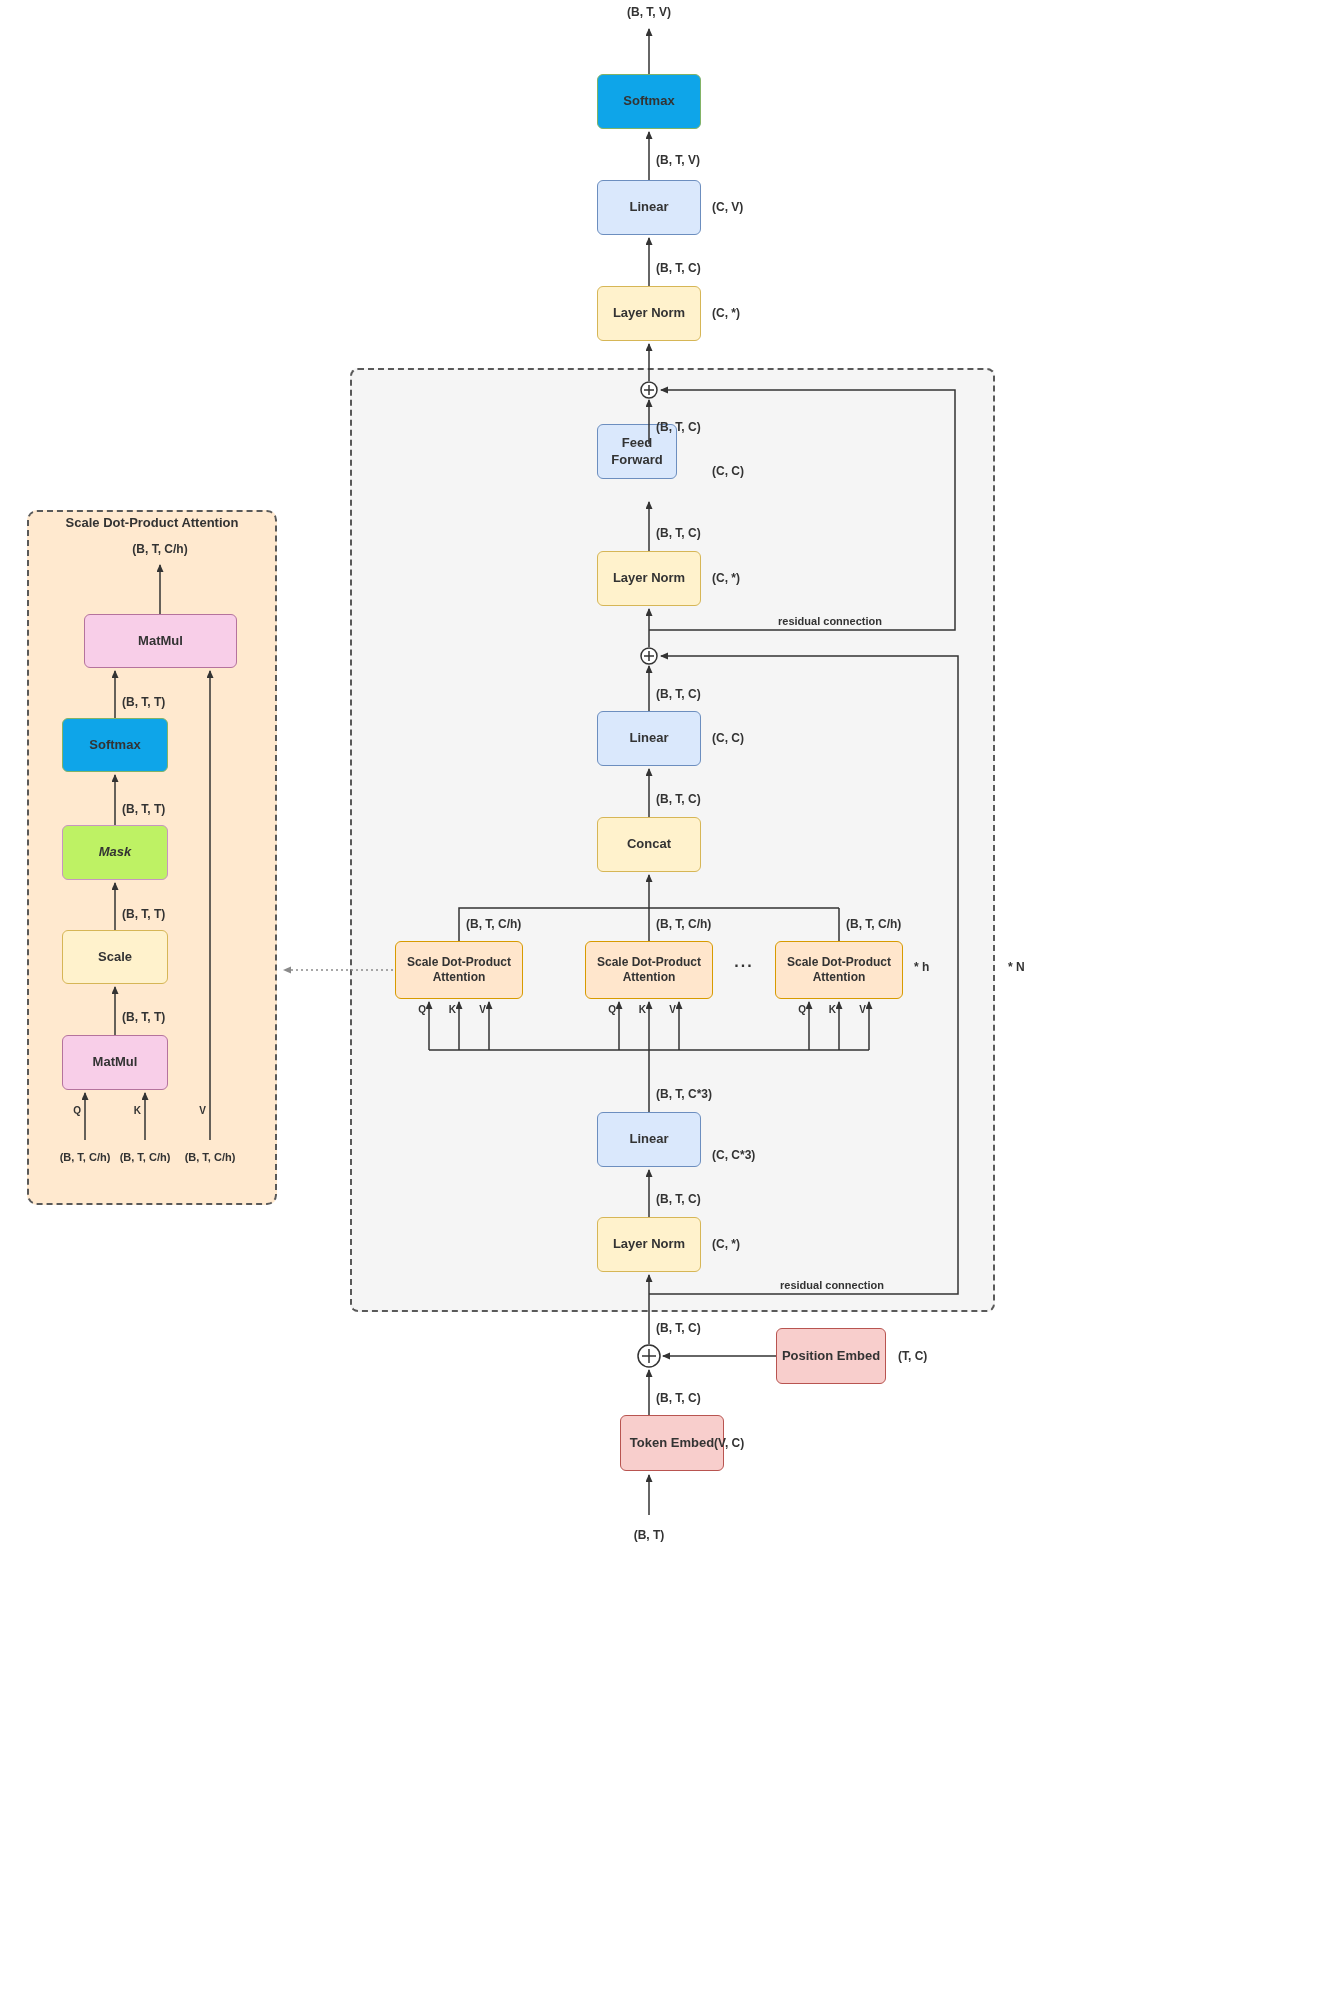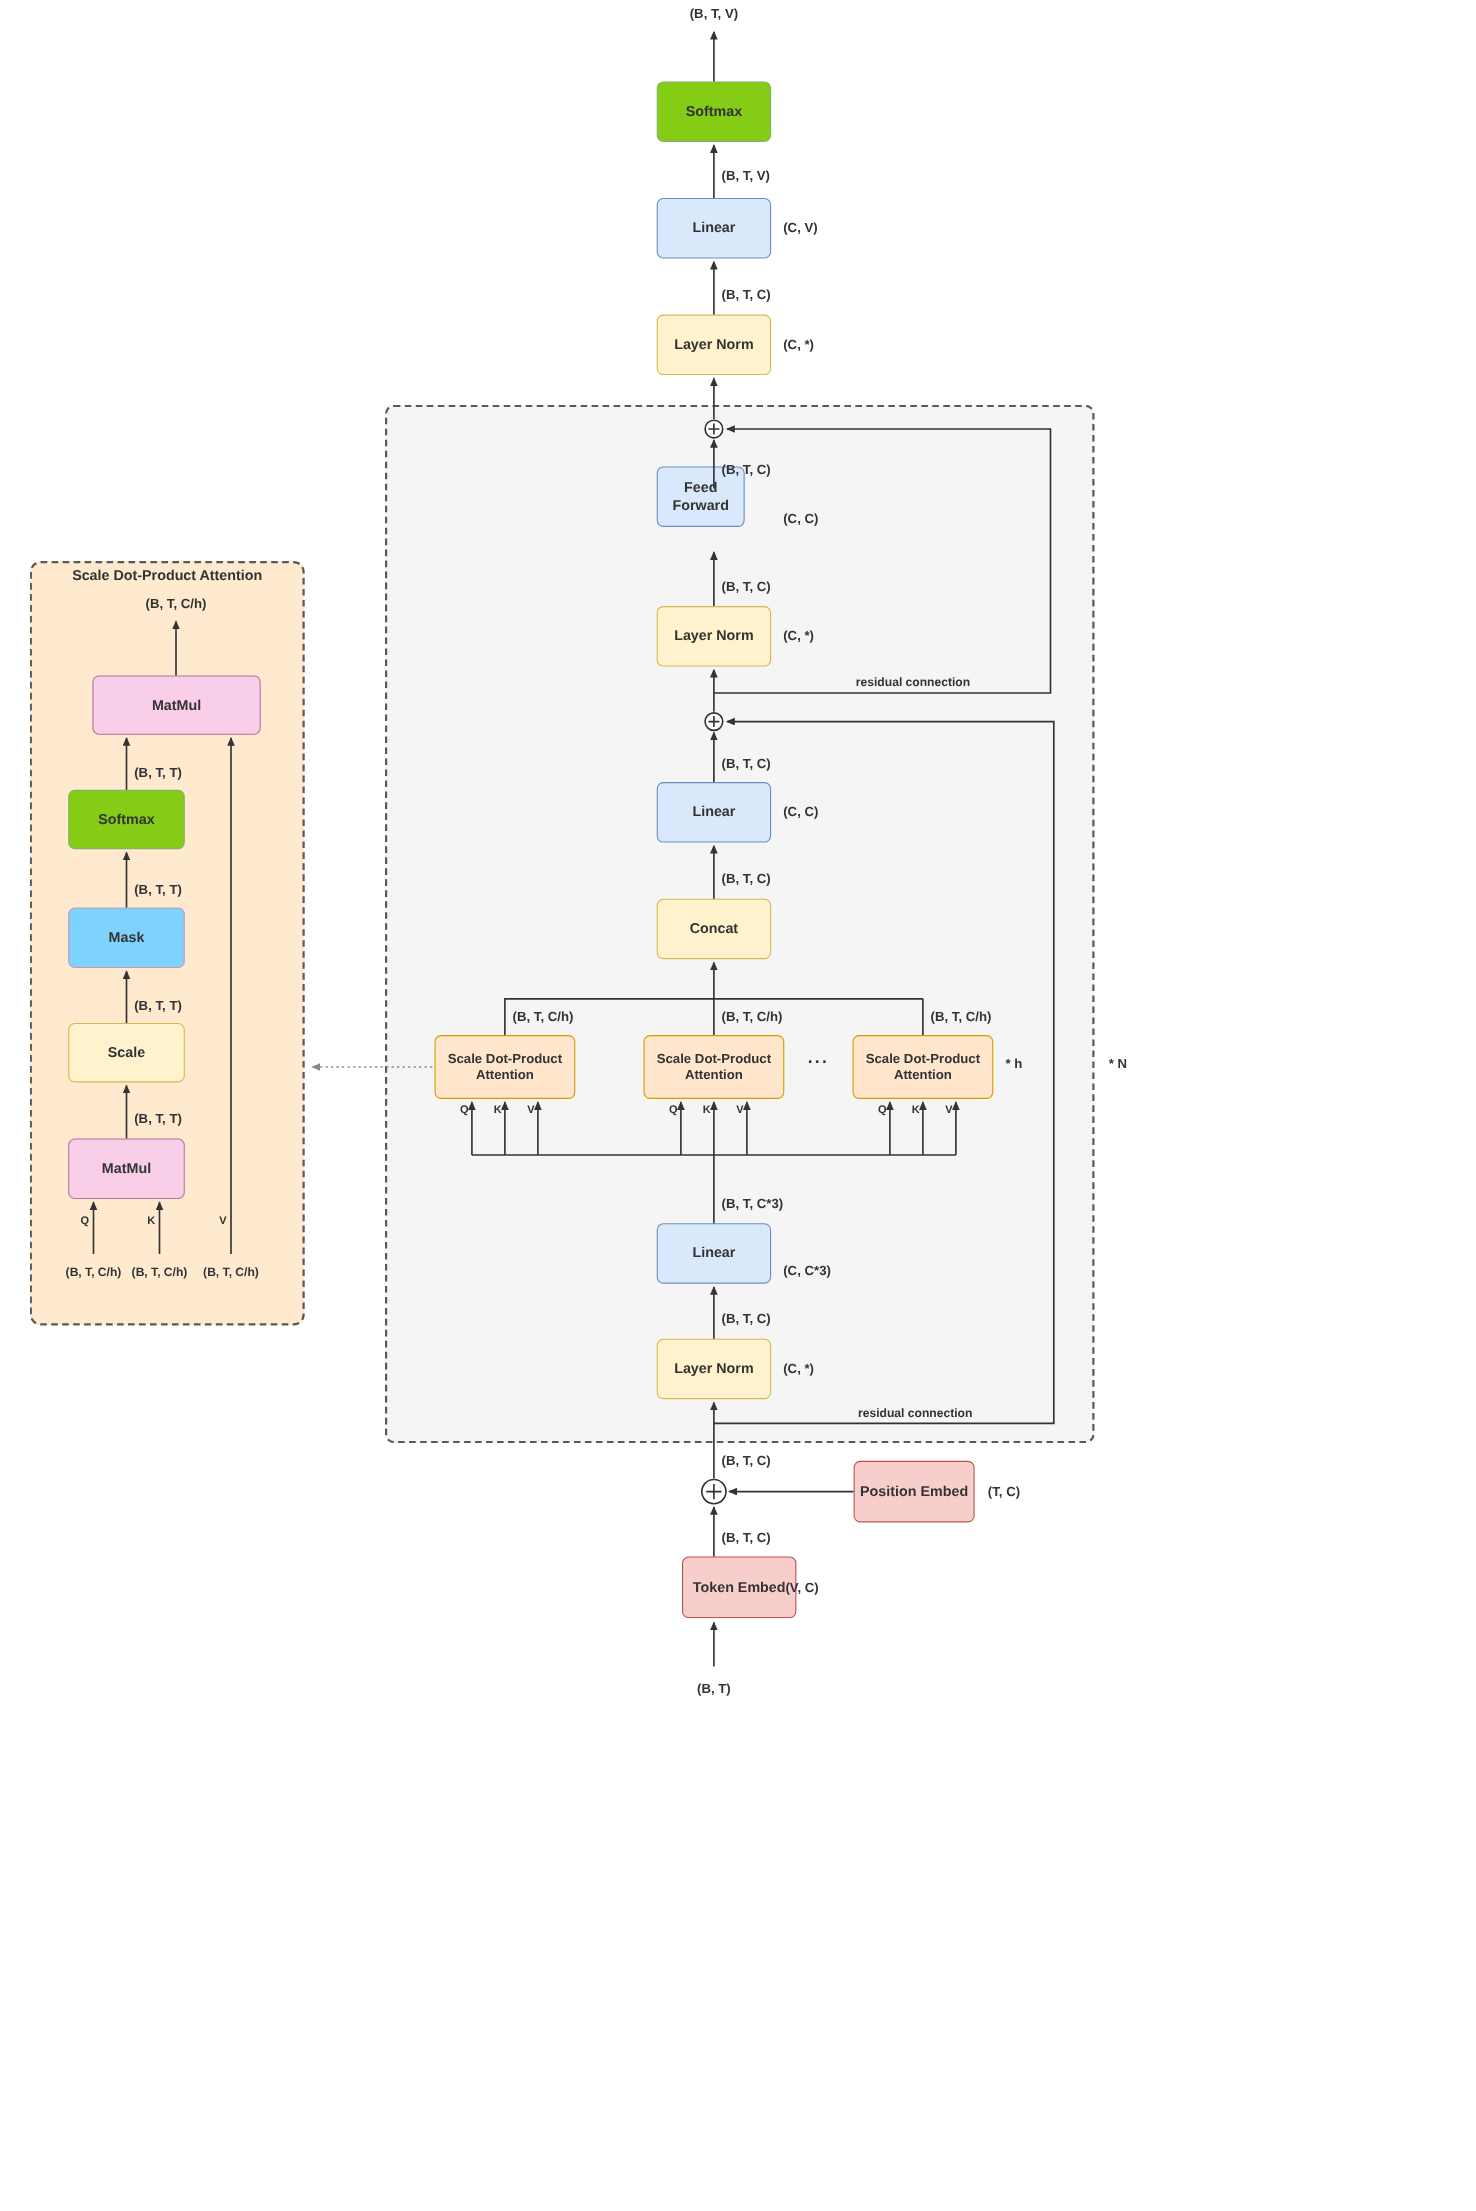--- a/index.html
+++ b/index.html
@@ -5,27 +5,27 @@
   * { margin:0; padding:0; box-sizing:border-box; }
   html,body { background:#ffffff; }
   body { font-family:"Liberation Sans", sans-serif; color:#333; }
   .canvas { position:relative; width:1342px; height:2010px; background:#ffffff; overflow:hidden; }
   .container { position:absolute; border:2px dashed #595959; z-index:0; }
   .block-container { left:350px; top:368px; width:645px; height:944px; background:#f5f5f5; border-radius:8px; }
   .detail-panel { left:27px; top:510px; width:250px; height:695px; background:#ffe9cf; border-radius:10px; }
   .box { position:absolute; display:flex; align-items:center; justify-content:center; text-align:center;
          font-weight:700; font-size:13px; color:#333; border:1px solid #666; border-radius:6px;
          z-index:1; line-height:1.25; }
-  .green  { background:#84cc16; border-color:#82b366; }
+  .green  { background:#0ea5e9; border-color:#82b366; }
   .blue   { background:#dae8fc; border-color:#6c8ebf; }
   .yellow { background:#fff2cc; border-color:#d6b656; }
   .salmon { background:#f8cecc; border-color:#b85450; }
   .tan    { background:#ffe6cc; border-color:#d79b00; }
   .pinkm  { background:#f8cee8; border-color:#b5739d; }
-  .maskc  { background:#7dd3fc; border-color:#c795c0; }
+  .maskc  { background:#bef264; border-color:#c795c0;font-style:italic; }
   .lbl { position:absolute; font-size:12px; color:#333; white-space:nowrap; z-index:3;font-weight:bold; }
   .ctr { transform:translateX(-50%); }
   .bold { font-weight:700; }
   .tiny { font-size:11px; }
   .resid { font-size:11px; }
   .qkv { position:absolute; width:24px; text-align:right; font-size:10px; font-weight:700; z-index:3; }
   .dots { font-size:16px; font-weight:700; letter-spacing:2px; }
   svg.wires { position:absolute; left:0; top:0; z-index:2; pointer-events:none; }
 </style>
 </head>

